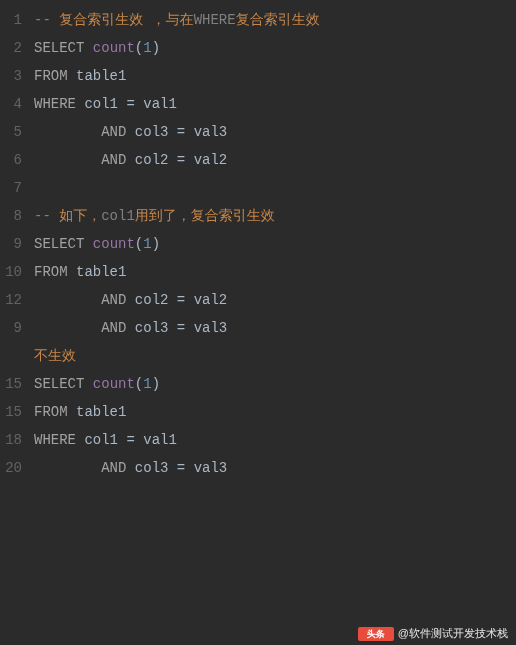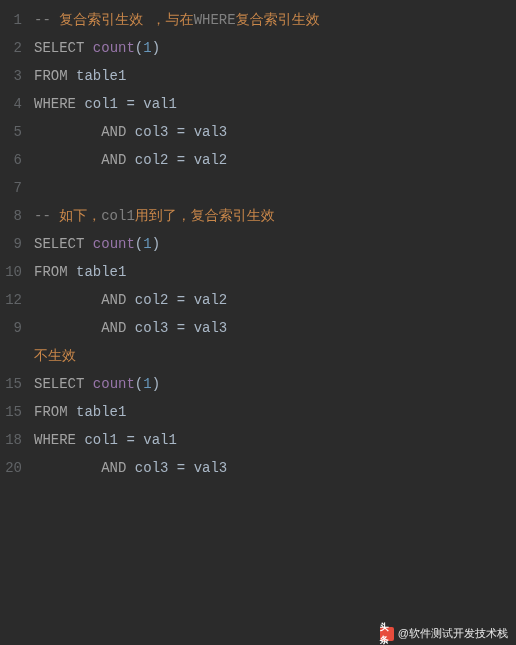--- a/index.html
+++ b/index.html
@@ -48,21 +48,21 @@
   .attribution {
     position: absolute;
     right: 8px;
     bottom: 4px;
     font-size: 11px;
     color: #e8e8e8;
     font-family: sans-serif;
   }
   .attribution .logo {
     display: inline-flex;
-    width: 14px;
+    width: 36px;
     height: 14px;
     background: #e74c3c;
     color: #fff;
     font-size: 9px;
     align-items: center;
     justify-content: center;
     border-radius: 2px;
     margin-right: 4px;
     vertical-align: middle;
     font-weight: bold;

